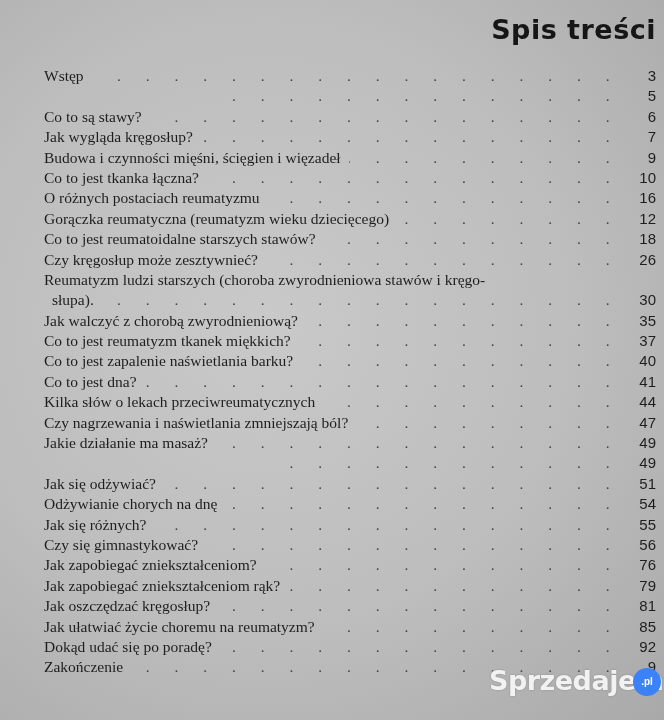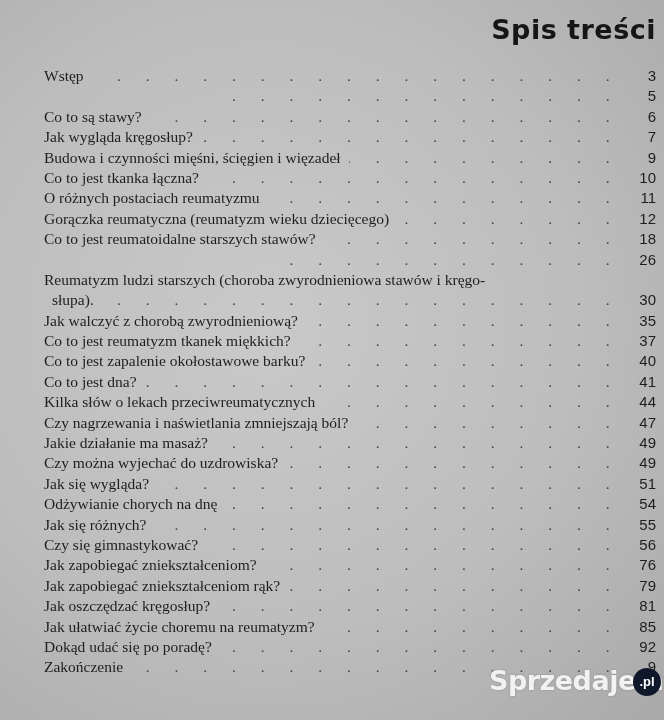--- a/index.html
+++ b/index.html
@@ -77,25 +77,25 @@
       letter-spacing: -0.5px;
       text-shadow: 0 0 2px #888;
     }
     .watermark-badge {
       position: absolute;
       left: 617px;
       top: 668px;
       width: 28px;
       height: 28px;
       border-radius: 50%;
-      background: #0f172a;
+      background: #3b82f6;
       color: #fff;
       font-family: "Liberation Sans", sans-serif;
       font-weight: bold;
-      font-size: 13px;
+      font-size: 10px;
       line-height: 28px;
       text-align: center;
     }
   </style>
 </head>
 <body>
 
 <div class="page">
   <div class="title">Spis treści</div>
 
@@ -125,34 +125,35 @@
         <span class="page-num">9</span>
       </div>
     <div class="row">
         <span class="dots" style="left: 163px; overflow: hidden; text-align: right; direction: rtl;">. . . . . . . . . . . . . . . . . . . . . . . . . . . . . . . . .</span>
         <span class="label">Co to jest tkanka łączna?</span>
         <span class="page-num">10</span>
       </div>
     <div class="row">
         <span class="dots" style="left: 224px; overflow: hidden; text-align: right; direction: rtl;">. . . . . . . . . . . . . . . . . . . . . . . . . . . . . . . . .</span>
         <span class="label">O różnych postaciach reumatyzmu</span>
-        <span class="page-num">11</span>
+        <span class="page-num">16</span>
       </div>
     <div class="row">
         <span class="dots" style="left: 353px; overflow: hidden; text-align: right; direction: rtl;">. . . . . . . . . . . . . . . . . . . . . . . . . . . . . . . . .</span>
         <span class="label">Gorączka reumatyczna (reumatyzm wieku dziecięcego)</span>
         <span class="page-num">12</span>
       </div>
     <div class="row">
         <span class="dots" style="left: 280px; overflow: hidden; text-align: right; direction: rtl;">. . . . . . . . . . . . . . . . . . . . . . . . . . . . . . . . .</span>
         <span class="label">Co to jest reumatoidalne starszych stawów?</span>
         <span class="page-num">18</span>
       </div>
     <div class="row">
         <span class="dots" style="left: 222px; overflow: hidden; text-align: right; direction: rtl;">. . . . . . . . . . . . . . . . . . . . . . . . . . . . . . . . .</span>
+        <span class="label">Czy kręgosłup może zesztywnieć?</span>
         <span class="page-num">26</span>
       </div>
     <div class="row nodots">
         <span class="label">Reumatyzm ludzi starszych (choroba zwyrodnieniowa stawów i kręgo-</span>
         <span class="page-num"></span>
       </div>
     <div class="row cont">
         <span class="dots" style="left: 58px; overflow: hidden; text-align: right; direction: rtl;">. . . . . . . . . . . . . . . . . . . . . . . . . . . . . . . . .</span>
         <span class="label">słupa).</span>
         <span class="page-num">30</span>
@@ -162,21 +163,21 @@
         <span class="label">Jak walczyć z chorobą zwyrodnieniową?</span>
         <span class="page-num">35</span>
       </div>
     <div class="row">
         <span class="dots" style="left: 255px; overflow: hidden; text-align: right; direction: rtl;">. . . . . . . . . . . . . . . . . . . . . . . . . . . . . . . . .</span>
         <span class="label">Co to jest reumatyzm tkanek miękkich?</span>
         <span class="page-num">37</span>
       </div>
     <div class="row">
         <span class="dots" style="left: 269px; overflow: hidden; text-align: right; direction: rtl;">. . . . . . . . . . . . . . . . . . . . . . . . . . . . . . . . .</span>
-        <span class="label">Co to jest zapalenie okołostawowe barku?</span>
+        <span class="label">Co to jest zapalenie naświetlania barku?</span>
         <span class="page-num">40</span>
       </div>
     <div class="row">
         <span class="dots" style="left: 101px; overflow: hidden; text-align: right; direction: rtl;">. . . . . . . . . . . . . . . . . . . . . . . . . . . . . . . . .</span>
         <span class="label">Co to jest dna?</span>
         <span class="page-num">41</span>
       </div>
     <div class="row">
         <span class="dots" style="left: 279px; overflow: hidden; text-align: right; direction: rtl;">. . . . . . . . . . . . . . . . . . . . . . . . . . . . . . . . .</span>
         <span class="label">Kilka słów o lekach przeciwreumatycznych</span>
@@ -187,26 +188,25 @@
         <span class="label">Czy nagrzewania i naświetlania zmniejszają ból?</span>
         <span class="page-num">47</span>
       </div>
     <div class="row">
         <span class="dots" style="left: 172px; overflow: hidden; text-align: right; direction: rtl;">. . . . . . . . . . . . . . . . . . . . . . . . . . . . . . . . .</span>
         <span class="label">Jakie działanie ma masaż?</span>
         <span class="page-num">49</span>
       </div>
     <div class="row">
         <span class="dots" style="left: 242px; overflow: hidden; text-align: right; direction: rtl;">. . . . . . . . . . . . . . . . . . . . . . . . . . . . . . . . .</span>
-        <span class="label">Czy można wyjechać do uzdrowiska?</span>
         <span class="page-num">49</span>
       </div>
     <div class="row">
         <span class="dots" style="left: 120px; overflow: hidden; text-align: right; direction: rtl;">. . . . . . . . . . . . . . . . . . . . . . . . . . . . . . . . .</span>
-        <span class="label">Jak się wygląda?</span>
+        <span class="label">Jak się odżywiać?</span>
         <span class="page-num">51</span>
       </div>
     <div class="row">
         <span class="dots" style="left: 181px; overflow: hidden; text-align: right; direction: rtl;">. . . . . . . . . . . . . . . . . . . . . . . . . . . . . . . . .</span>
         <span class="label">Odżywianie chorych na dnę</span>
         <span class="page-num">54</span>
       </div>
     <div class="row">
         <span class="dots" style="left: 106px; overflow: hidden; text-align: right; direction: rtl;">. . . . . . . . . . . . . . . . . . . . . . . . . . . . . . . . .</span>
         <span class="label">Jak się różnych?</span>

